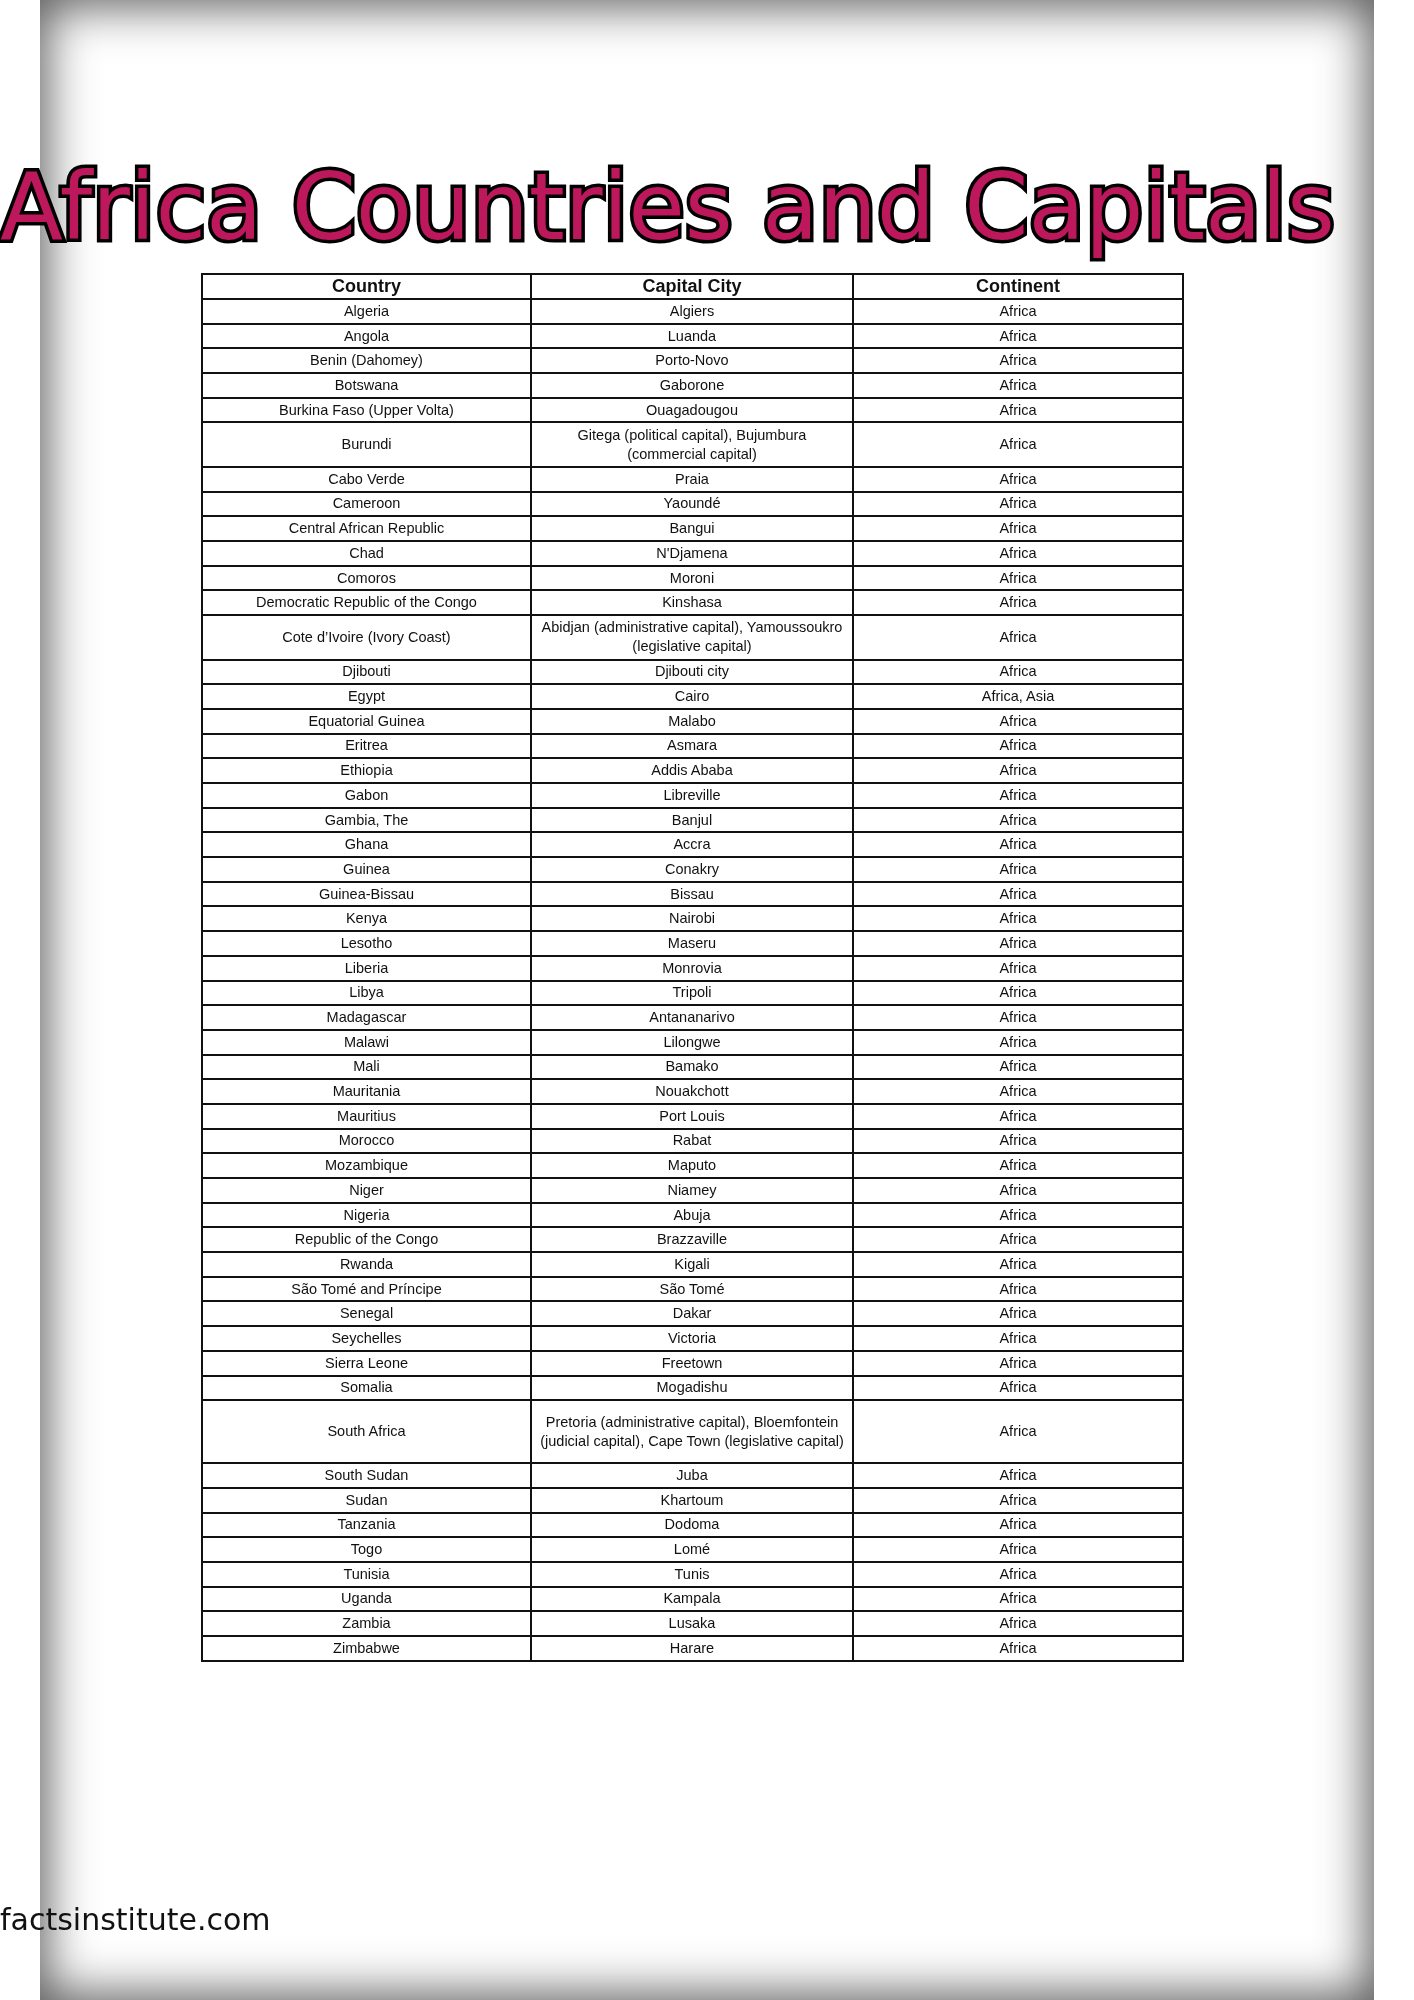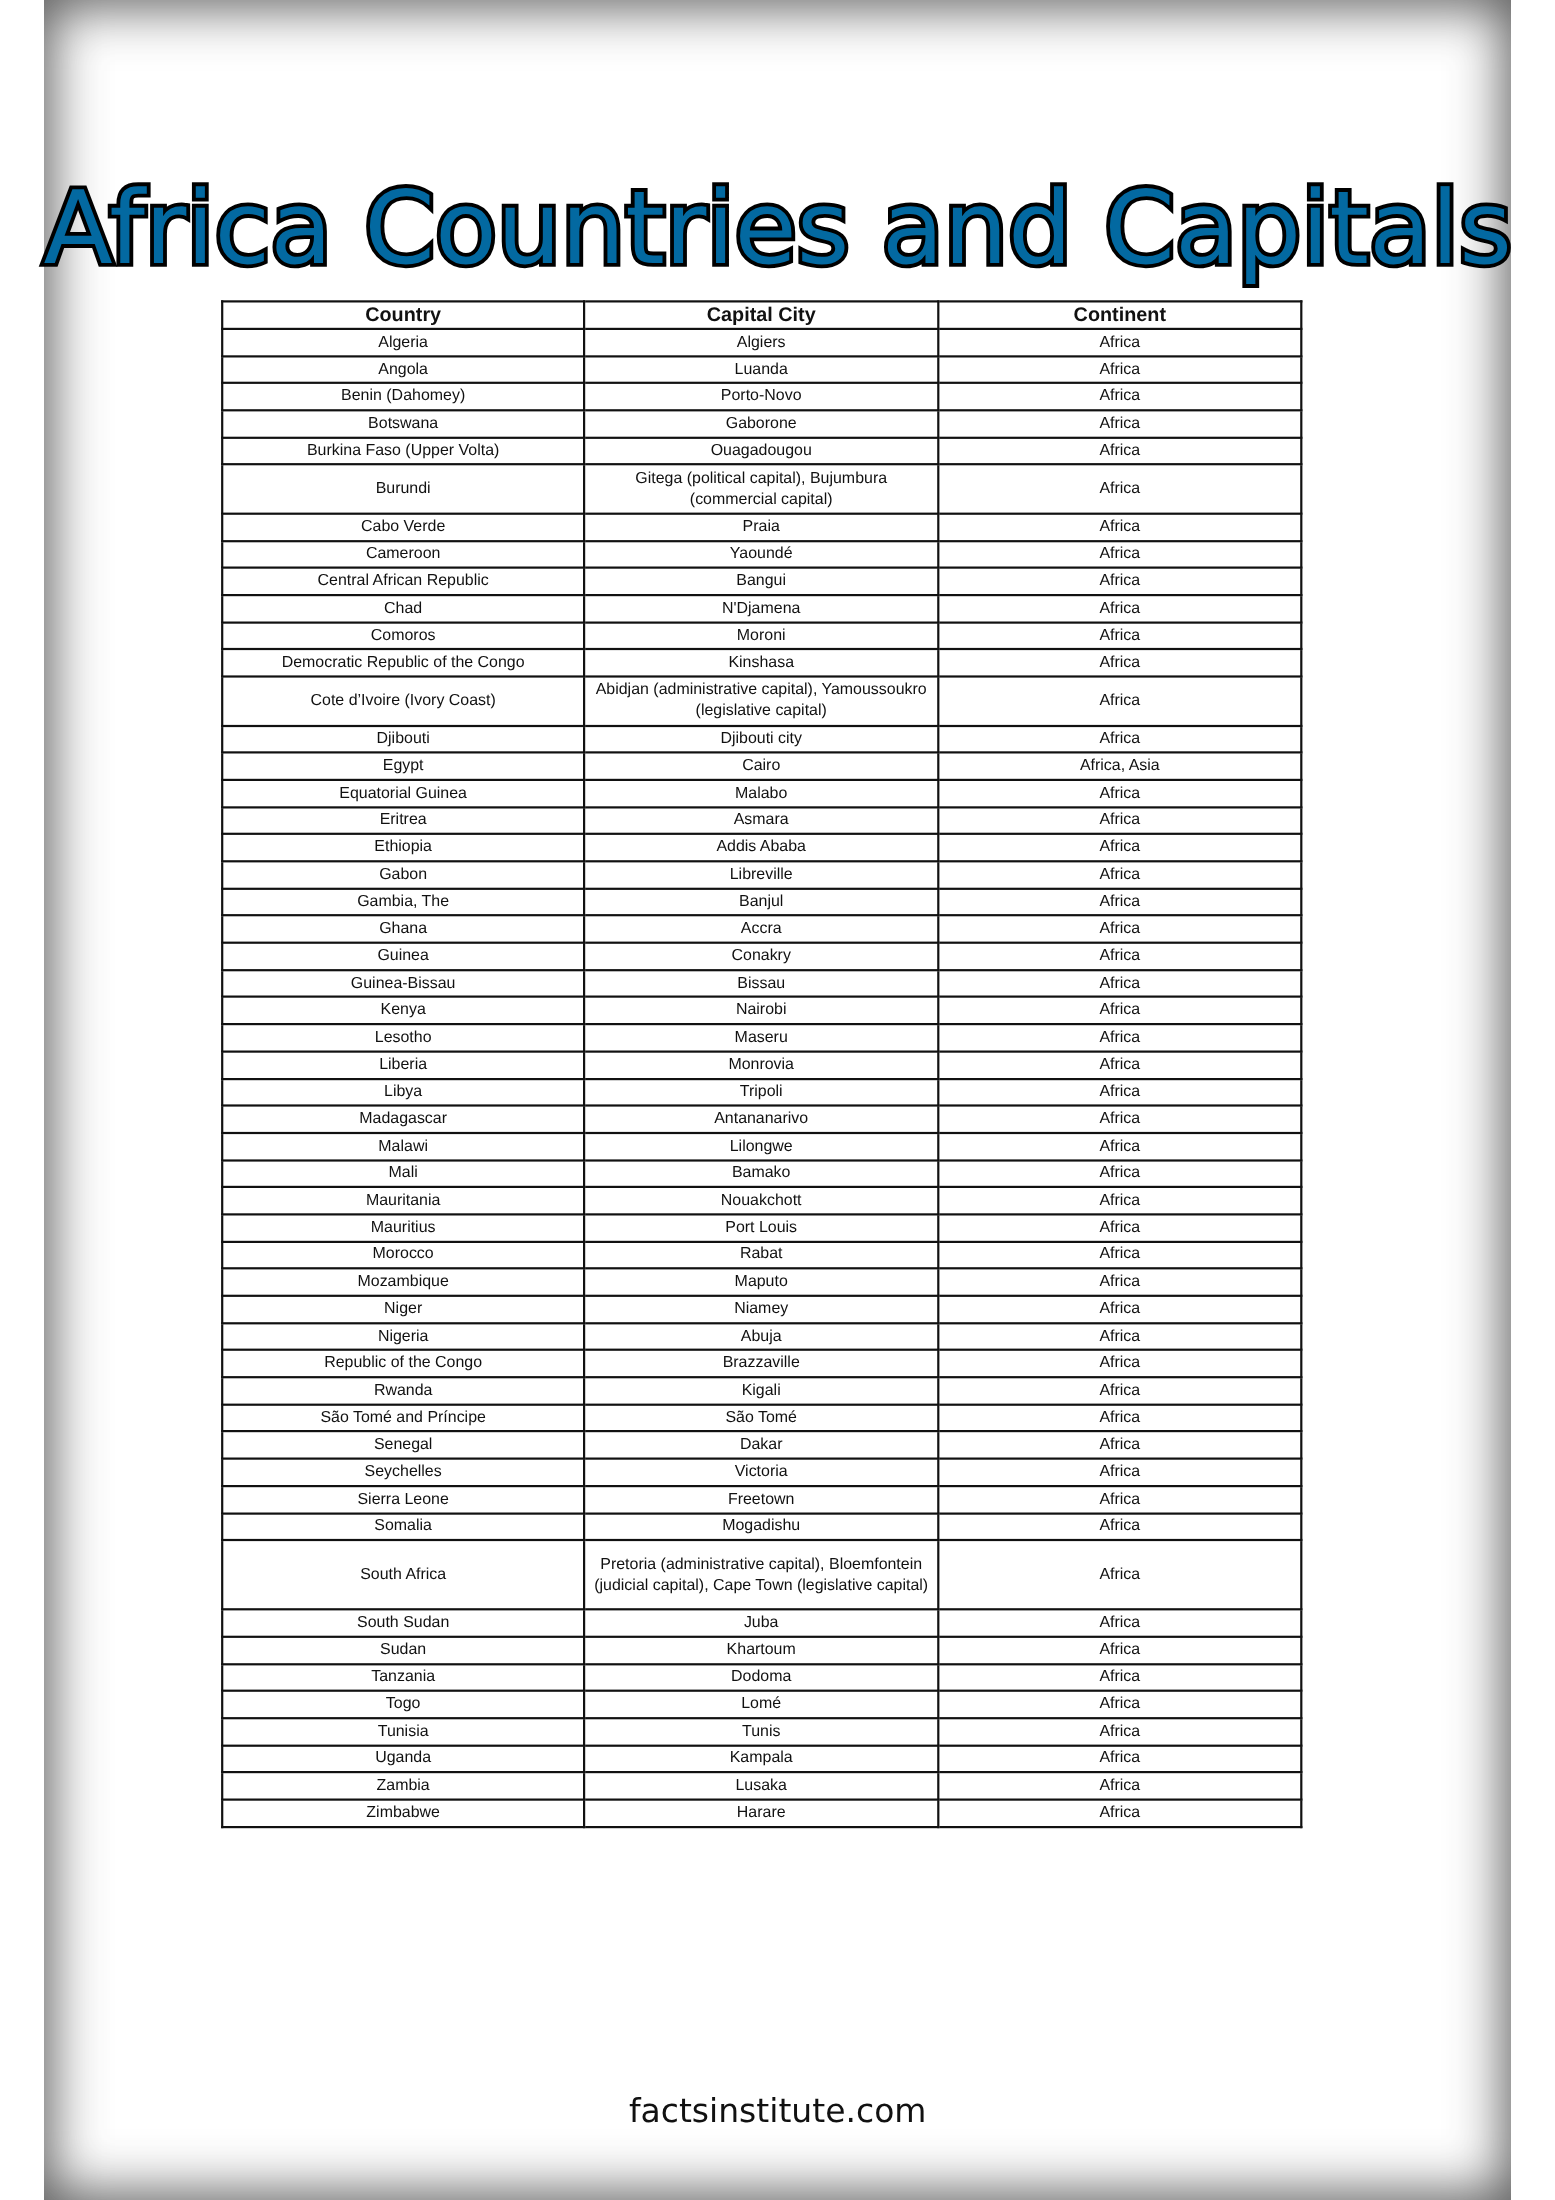--- a/index.html
+++ b/index.html
@@ -7,45 +7,45 @@
     width: 1414px; height: 2000px; background: #ffffff;
     position: relative; overflow: hidden;
     font-family: "Liberation Sans", "DejaVu Sans", sans-serif;
   }
   .page {
     position: absolute; left: 40px; top: 0; width: 1334px; height: 2000px;
     background: #ffffff;
     box-shadow: inset 0 0 48px 6px rgba(60,60,60,0.85);
   }
   .title {
-    position: absolute; left: 0; top: 96px; width: 1414px; text-align: center;
+    position: absolute; left: 0; top: 96px; width: 1414px; 
     font-family: "DejaVu Sans", sans-serif; font-size: 92px; font-weight: normal;
     letter-spacing: 0px; line-height: 100px;
-    color: #0369a1;
+    color: #be185d;
     -webkit-text-stroke: 7px #000000;
     paint-order: stroke fill;
   }
   table.data {
     position: absolute; left: 201px; top: 273px; width: 981px;
     border-collapse: collapse; table-layout: fixed;
     font-family: "Liberation Sans", sans-serif; font-size: 14.5px; color: #111;
   }
   table.data col.c1 { width: 329px; }
   table.data col.c2 { width: 322px; }
   table.data col.c3 { width: 330px; }
   table.data th, table.data td {
     border: 2px solid #111; text-align: center; vertical-align: middle;
     padding: 0 6px; line-height: 19px;
   }
   table.data th { height: 23px; font-weight: bold; font-size: 18px; }
   table.data td { height: 22.7px; }
   table.data td.l2 { height: 42.5px; }
   table.data td.l3 { height: 61px; }
   .footer {
-    position: absolute; left: 0; top: 1900px; width: 1414px; text-align: center;
+    position: absolute; left: 0; top: 1900px; width: 1414px; 
     font-family: "DejaVu Sans", sans-serif; font-size: 30px; color: #111;
     line-height: 40px;
   }
 </style>
 </head>
 <body>
 
 <div class="page"></div>
 
 <h1 class="title">Africa Countries and Capitals</h1>

